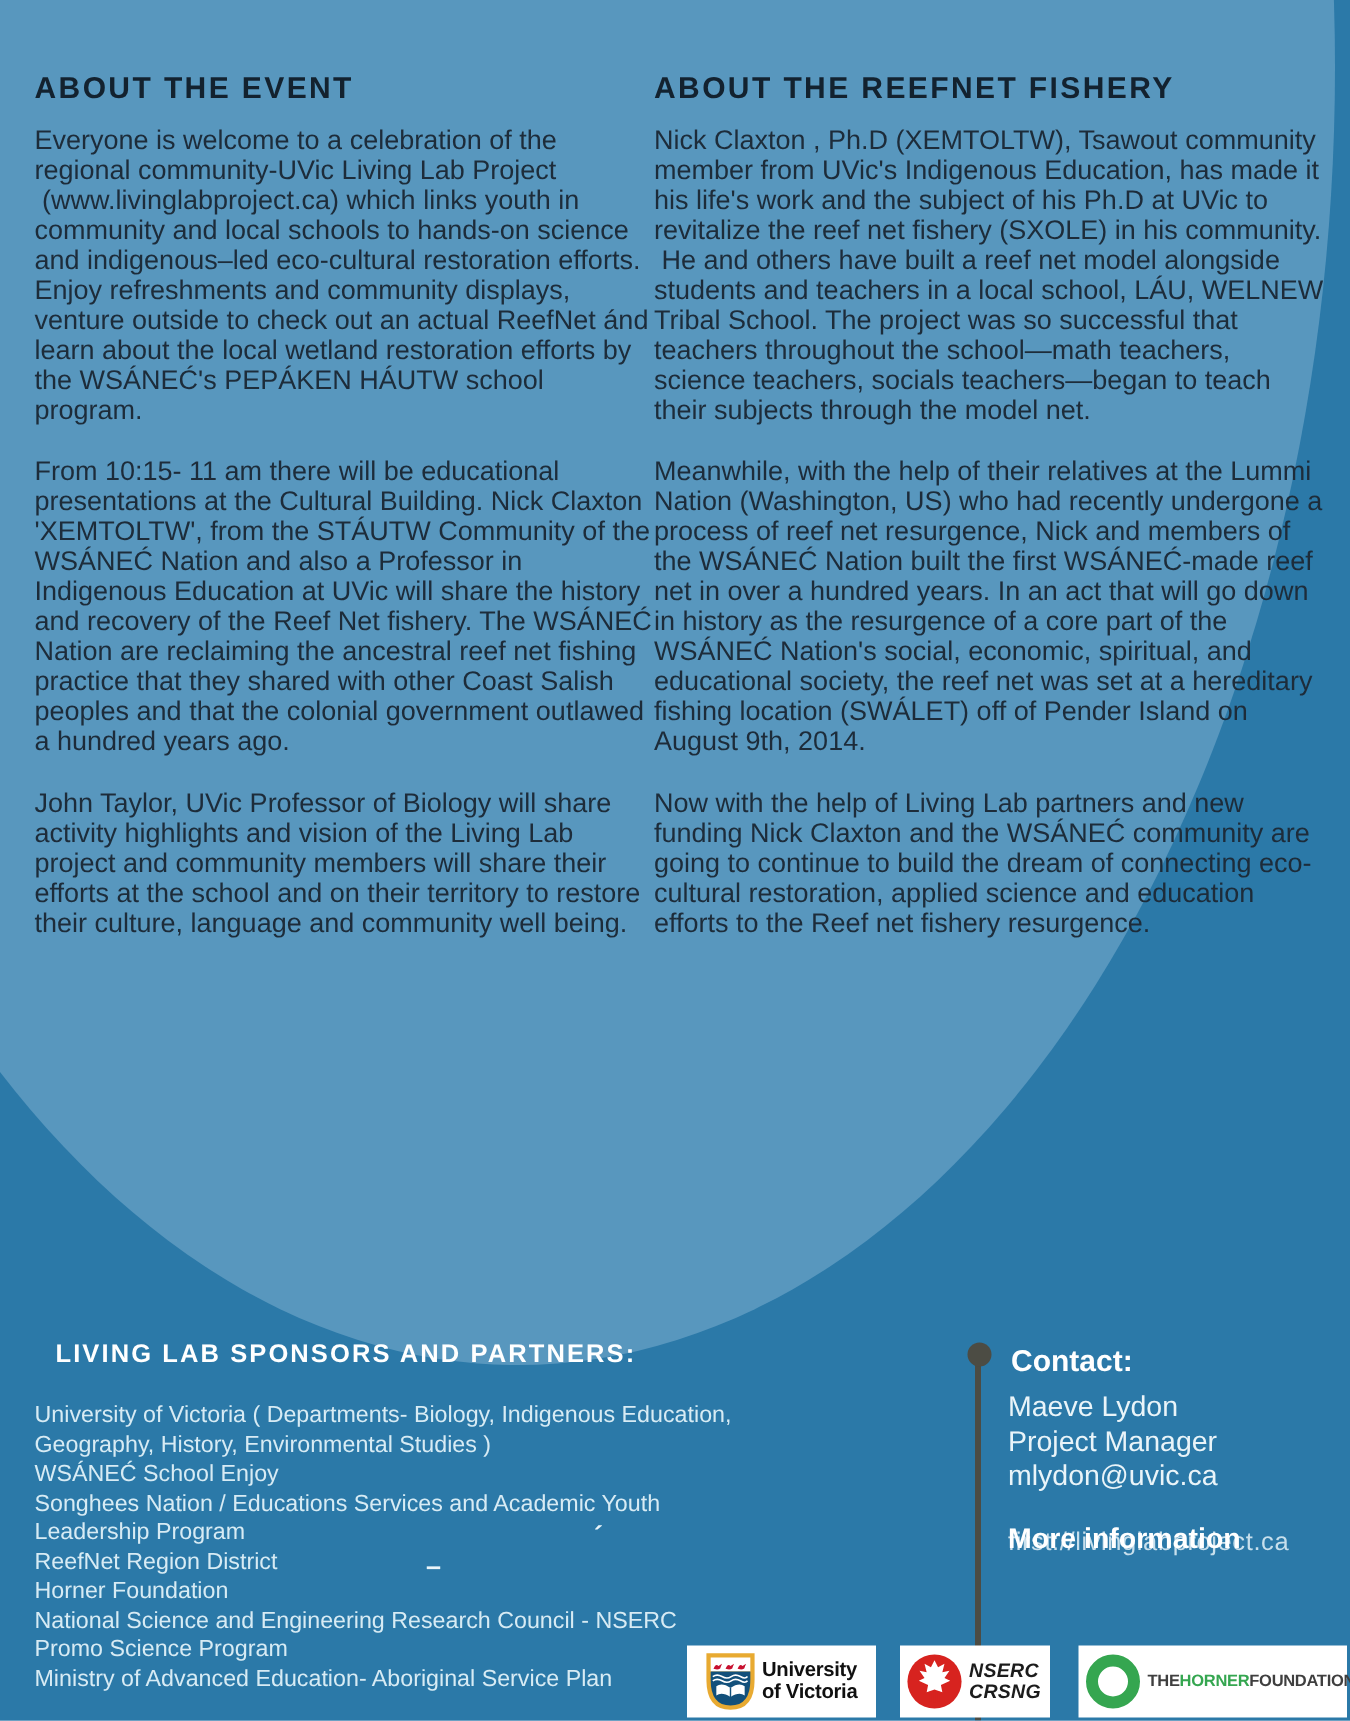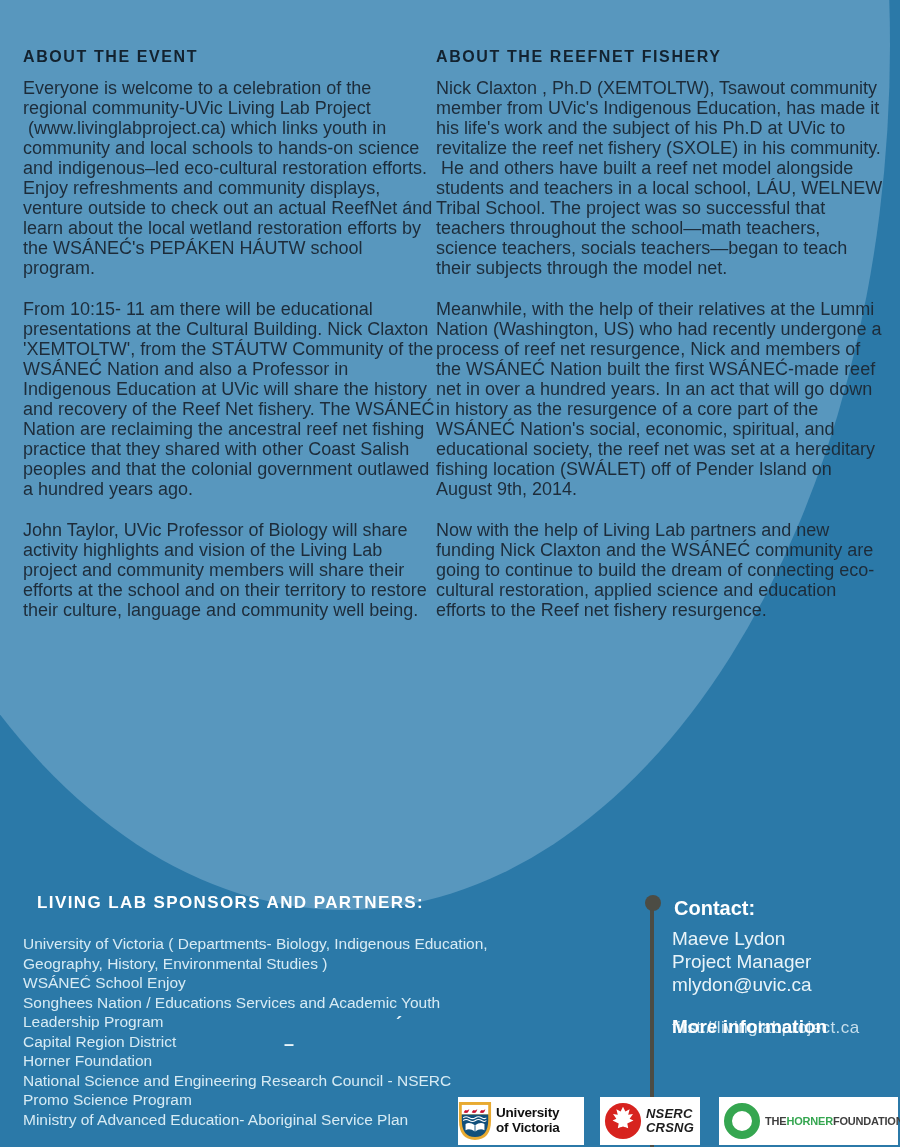--- a/index.html
+++ b/index.html
@@ -10,21 +10,21 @@
   }
   .bg-ellipse {
     position:absolute; left:-200px; top:-820px;
     width:1090px; height:1730px; border-radius:50%;
     background:#5897be;
   }
   .col { position:absolute; top:48px; }
   .col-left  { left:23px;  width:412px; }
   .col-right { left:436px; width:448px; }
   .section-heading {
-    font-size:16px; font-weight:800; letter-spacing:1.6px;
+    font-size:20px; font-weight:800; letter-spacing:1.6px;
     color:#13222f; margin:0 0 12px 0;
   }
   .col p {
     font-size:18px; line-height:20px; color:#1d2c3a;
     margin:0 0 21px 0; white-space:pre-line;
   }
   .footer-heading {
     position:absolute; left:37px; top:893px;
     font-size:17px; font-weight:800; letter-spacing:1.4px; color:#ffffff;
   }
@@ -52,21 +52,21 @@
     border-radius:50%; background:#4c4c44;
   }
   .artifact { position:absolute; color:#eaf5fa; font-size:18px; font-weight:700; }
   .artifact-acute { left:396px; top:1014px; }
   .artifact-dash  { left:284px; top:1034px; }
 
   .logo-box {
     position:absolute; top:1097px; height:48px; background:#ffffff;
     display:flex; align-items:center; box-sizing:border-box;
   }
-  .logo-uvic   { left:458px; width:126px; padding-left:0; gap:4px; }
+  .logo-uvic   { left:458px; width:126px; padding-left:12px; gap:4px; }
   .logo-nserc  { left:600px; width:100px; padding-left:4px; gap:4px; }
   .logo-horner { left:719px; width:179px; padding-left:5px; gap:5px; }
   .uvic-text {
     font-size:13.5px; font-weight:700; line-height:1.08; color:#101010;
     letter-spacing:-0.2px;
   }
   .nserc-text {
     font-size:13px; font-weight:900; font-style:italic; line-height:1.05;
     color:#1c1c1c; letter-spacing:0.2px;
   }
@@ -98,21 +98,21 @@
 &nbsp;He and others have built a reef net model alongside students and teachers in a local school, LÁU, WELNEW Tribal School. The project was so successful that teachers throughout the school—math teachers, science teachers, socials teachers—began to teach their subjects through the model net.</p>
     <p>Meanwhile, with the help of their relatives at the Lummi Nation (Washington, US) who had recently undergone a process of reef net resurgence, Nick and members of the WSÁNEĆ Nation built the first WSÁNEĆ-made reef net in over a hundred years. In an act that will go down in history as the resurgence of a core part of the WSÁNEĆ Nation's social, economic, spiritual, and educational society, the reef net was set at a hereditary fishing location (SWÁLET) off of Pender Island on August 9th, 2014.</p>
     <p>Now with the help of Living Lab partners and new funding  Nick Claxton and the WSÁNEĆ community are going to continue to build the dream of connecting eco-cultural restoration, applied science and education efforts to the Reef net fishery resurgence.</p>
   </div>
 
   <div class="footer-heading">LIVING LAB SPONSORS AND PARTNERS:</div>
   <div class="sponsor-list">
     <div>University of Victoria ( Departments- Biology, Indigenous Education, Geography, History, Environmental Studies )</div>
     <div>WSÁNEĆ School Enjoy</div>
     <div>Songhees Nation / Educations Services and Academic Youth Leadership Program</div>
-    <div>Capital Region District</div>
+    <div>ReefNet Region District</div>
     <div>Horner Foundation</div>
     <div>National Science and Engineering Research Council - NSERC</div>
     <div>Promo Science Program</div>
     <div>Ministry of Advanced Education- Aboriginal Service Plan</div>
   </div>
 
   <span class="artifact artifact-acute">´</span>
   <span class="artifact artifact-dash">–</span>
 
   <div class="timeline-line"></div>

